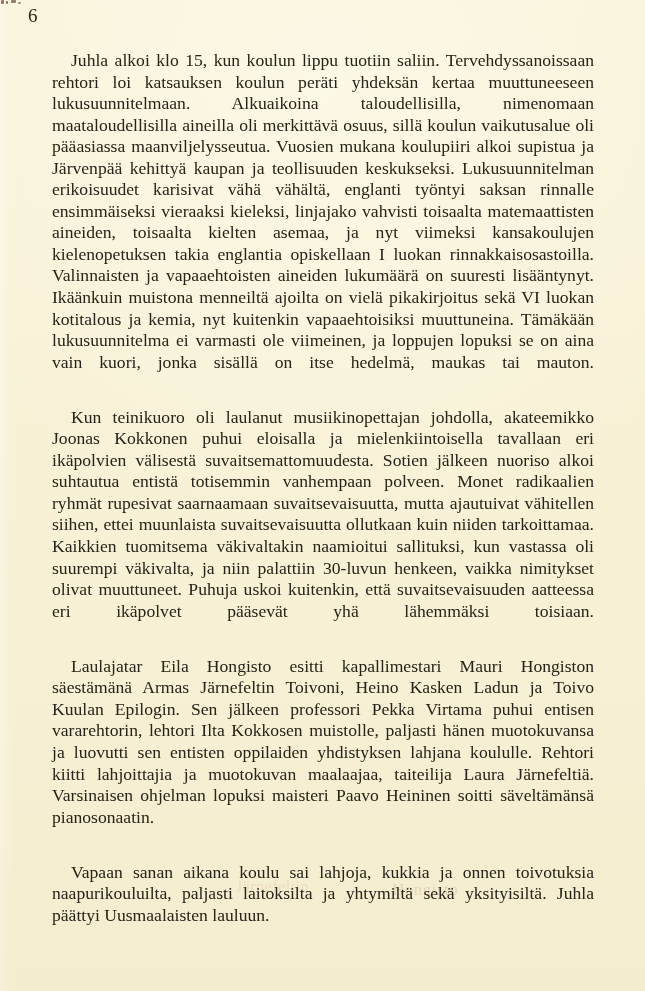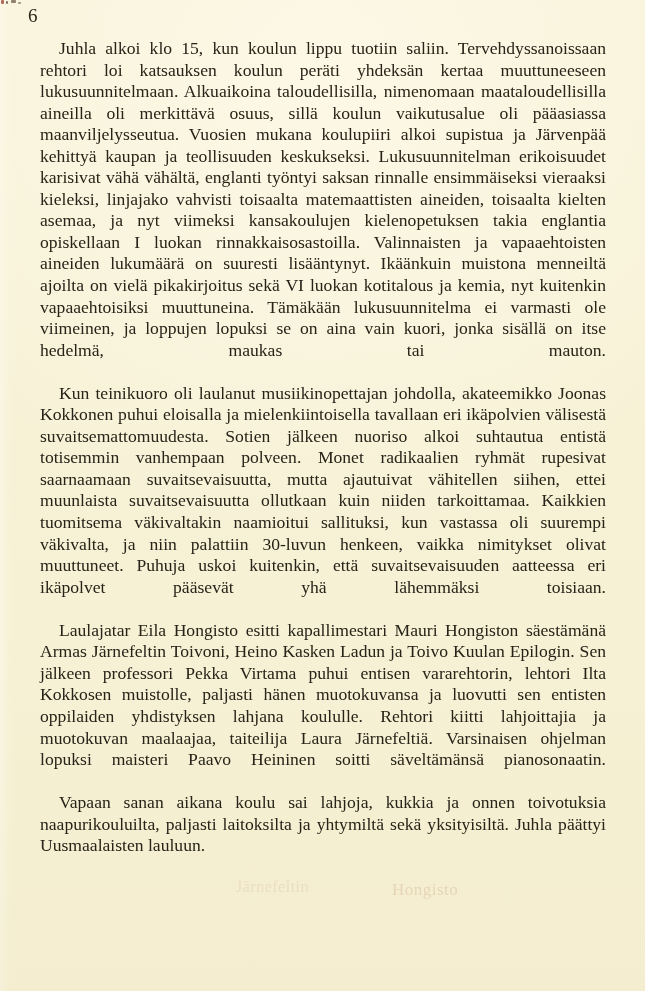--- a/index.html
+++ b/index.html
@@ -82,21 +82,21 @@
     top: 38px;
     width: 566px;
     font-size: 17.6px;
     line-height: 21.55px;
     text-align: justify;
     text-justify: inter-word;
     hyphens: none;
     -webkit-hyphens: none;
   }
   #textblock p {
-    margin: 0;
+    margin: 12px;
     text-indent: 19px;
   }
   
   #textblock p::after {
     content: "";
     display: inline-block;
     width: 100%;
   }
   #textblock p:last-child::after { content: none; }
 

